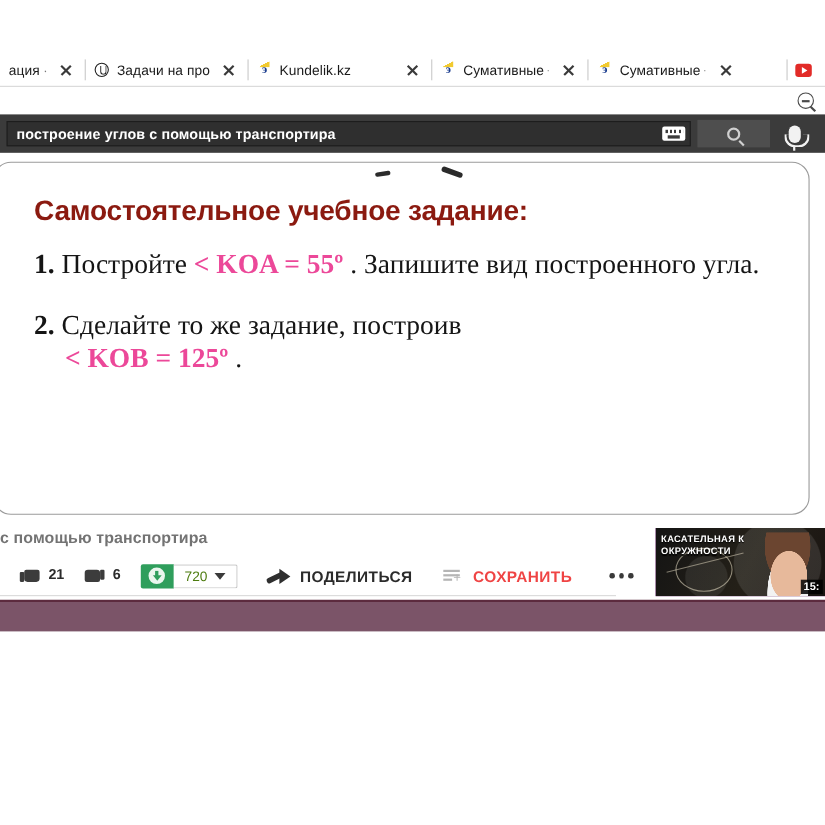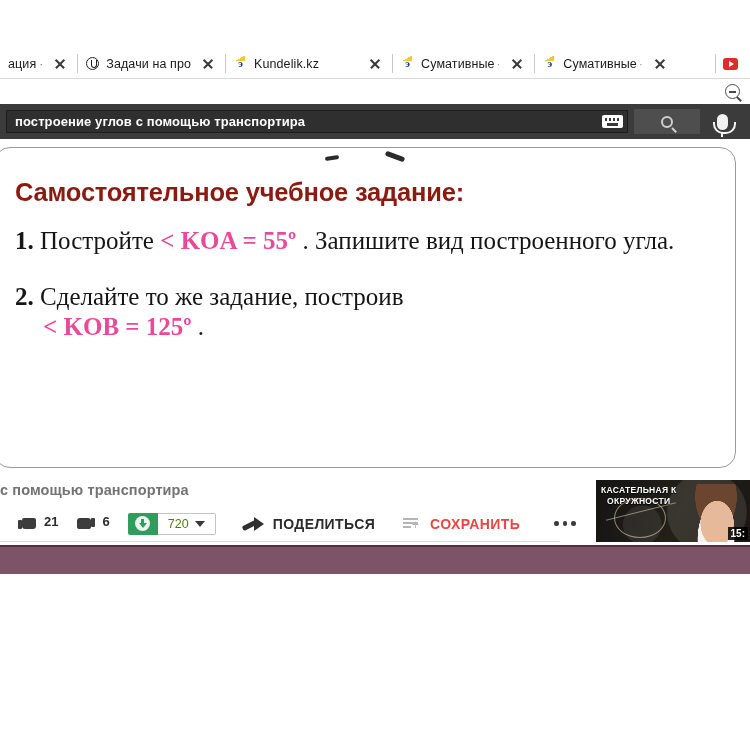--- a/index.html
+++ b/index.html
@@ -181,21 +181,21 @@
     height:372px; overflow:hidden;
   }
   .slide-card {
     position:absolute; left:-6px; top:8px;
     right:14px; bottom:6px;
     background:#ffffff;
     border:1px solid #9a9a9a;
     border-radius:16px;
   }
   .slide-inner {
-    position:absolute; left:20px; top:4px; right:14px;
+    position:absolute; left:36px; top:4px; right:14px;
     font-family:"Liberation Serif", serif;
   }
   .crumbs {
     height:14px; position:relative;
   }
   .crumbs::before {
     content:""; position:absolute; left:310px; top:4px;
     width:14px; height:4px; background:#2b2b2b;
     border-radius:2px; transform:rotate(-8deg);
   }
@@ -340,21 +340,21 @@
   }
   .dots i {
     width:4.5px; height:4.5px; border-radius:50%;
     background:#3a3a3a; display:block;
   }
 
   
   .side-thumb {
     position:absolute; right:0; top:6px;
     width:154px; height:62px;
-    background:#701a75; overflow:hidden;text-align:center;
+    background:#701a75; overflow:hidden;
   }
   .st-art {
     position:absolute; inset:0;
     background:
       radial-gradient(circle at 72% 52%, rgba(255,255,255,.10) 0 34%, transparent 35%),
       radial-gradient(circle at 30% 72%, rgba(255,255,255,.08) 0 16%, transparent 17%),
       linear-gradient(115deg,#141414 0%,#242018 55%,#1a1512 100%);
   }
   .st-circ {
     position:absolute; left:18px; bottom:4px;

